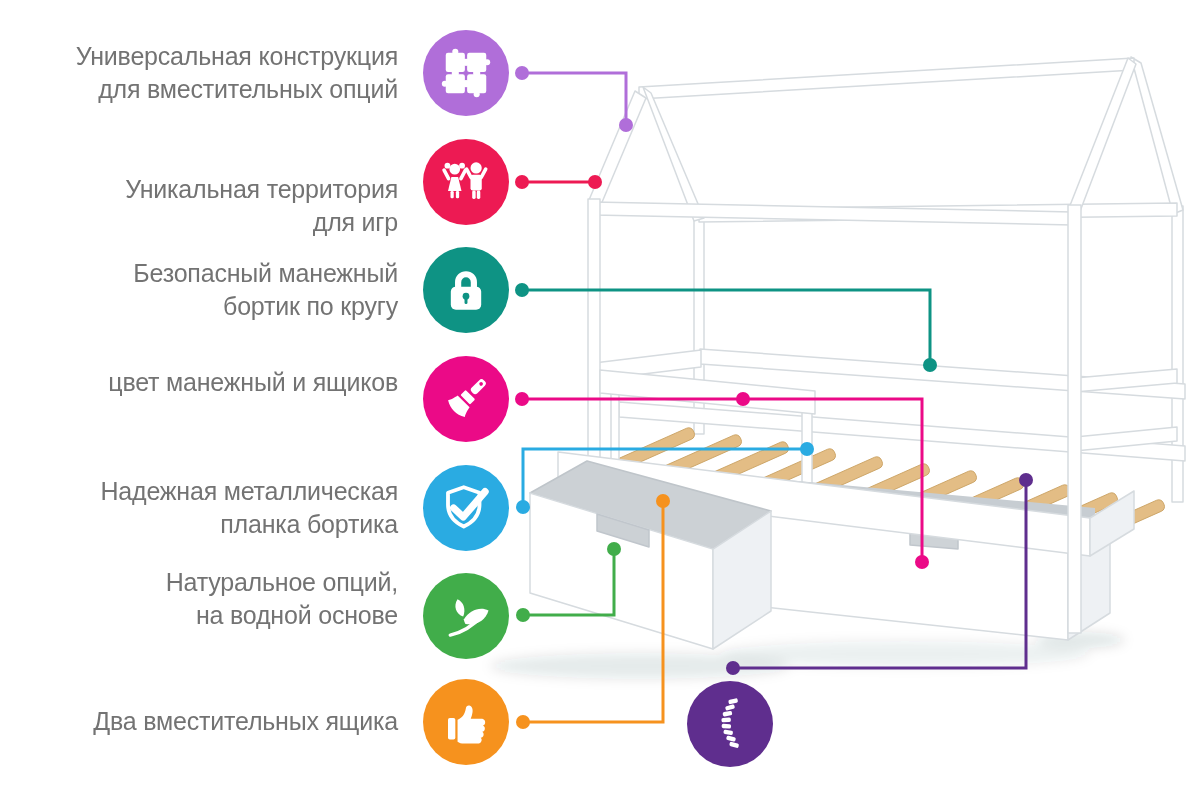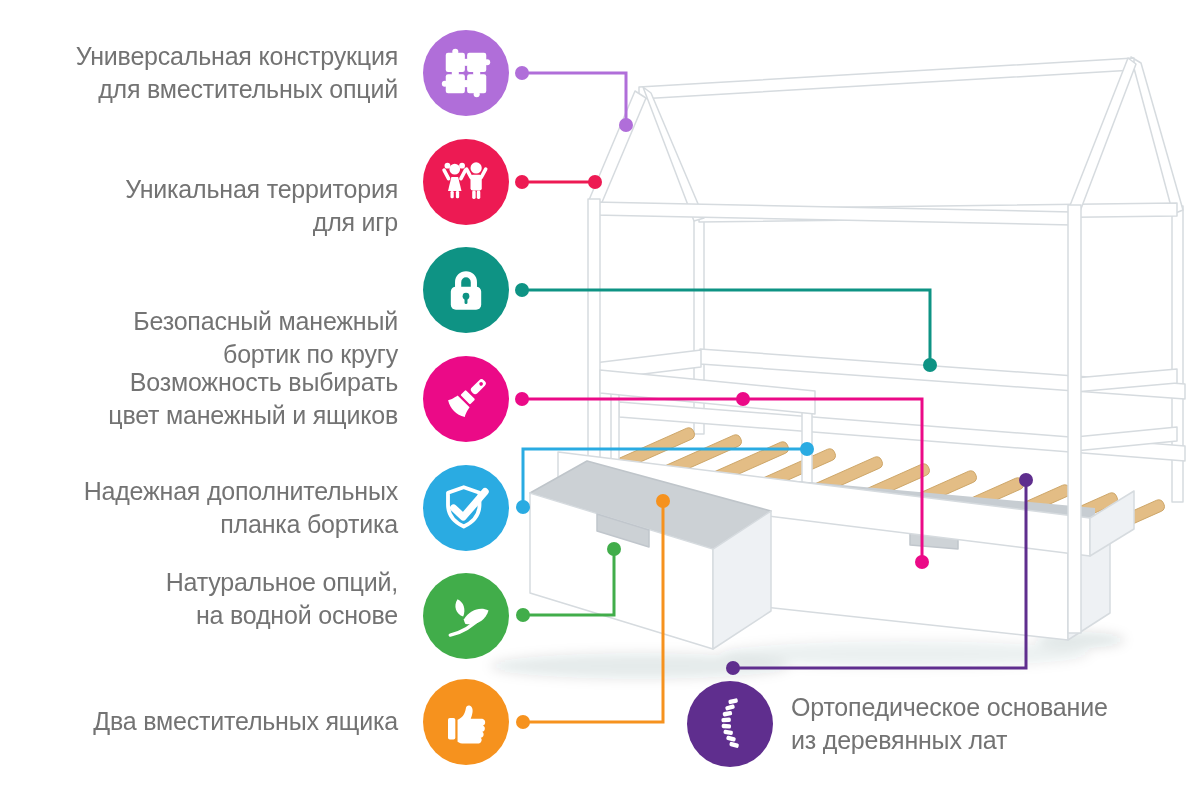--- a/index.html
+++ b/index.html
@@ -13,21 +13,21 @@
     letter-spacing:-0.2px;white-space:nowrap;
   }
   .left-label{left:16px;width:382px;text-align:right;}
   .right-label{left:791px;text-align:left;}
   .badge{
     position:absolute;width:86px;height:86px;border-radius:50%;
     background:var(--c,#999);display:flex;align-items:center;justify-content:center;
   }
   .badge svg{width:54px;height:54px;display:block;}
   
-  .ft0{top:40px;}  .ft1{top:149px;margin-top:24px;} .ft2{top:257px;margin-top:48px;} .ft3{top:366px;}
+  .ft0{top:40px;}  .ft1{top:149px;margin-top:24px;} .ft2{top:257px;} .ft3{top:366px;}
   .ft4{top:475px;} .ft5{top:566px;} .ft6{top:705px;} .ft7{top:691px;}
   
   .fb0{left:423px;top:30px;}  .fb1{left:423px;top:139px;} .fb2{left:423px;top:247px;}
   .fb3{left:423px;top:356px;} .fb4{left:423px;top:465px;} .fb5{left:423px;top:573px;}
   .fb6{left:423px;top:679px;} .fb7{left:687px;top:681px;}
   .connector polyline{fill:none;stroke:var(--c,#999);stroke-width:3px;}
   .connector circle{fill:var(--c,#999);}
 </style>
 </head>
 <body>
@@ -151,37 +151,32 @@
   </div>
   <div class="feature-label left-label ft1">
     <div>Уникальная территория</div>
     <div>для игр</div>
   </div>
   <div class="feature-label left-label ft2">
     <div>Безопасный манежный</div>
     <div>бортик по кругу</div>
   </div>
   <div class="feature-label left-label ft3">
-    <div>Возможность выбирать</div>
     <div>цвет манежный и ящиков</div>
   </div>
   <div class="feature-label left-label ft4">
-    <div>Надежная дополнительных</div>
+    <div>Надежная металлическая</div>
     <div>планка бортика</div>
   </div>
   <div class="feature-label left-label ft5">
     <div>Натуральное опций,</div>
     <div>на водной основе</div>
   </div>
   <div class="feature-label left-label ft6">
     <div>Два вместительных ящика</div>
-  </div>
-  <div class="feature-label right-label ft7">
-    <div>Ортопедическое основание</div>
-    <div>из деревянных лат</div>
   </div>
 
   <div class="badge fb0" style="--c: #b06ed9;">
     <svg viewBox="0 0 48 48">
       <g fill="#fff">
         <rect x="6" y="6" width="17" height="17" rx="2"></rect>
         <rect x="25" y="6" width="17" height="17" rx="2"></rect>
         <rect x="6" y="25" width="17" height="17" rx="2"></rect>
         <rect x="25" y="25" width="17" height="17" rx="2"></rect>
         <circle cx="24" cy="14.5" r="3.2"></circle>

